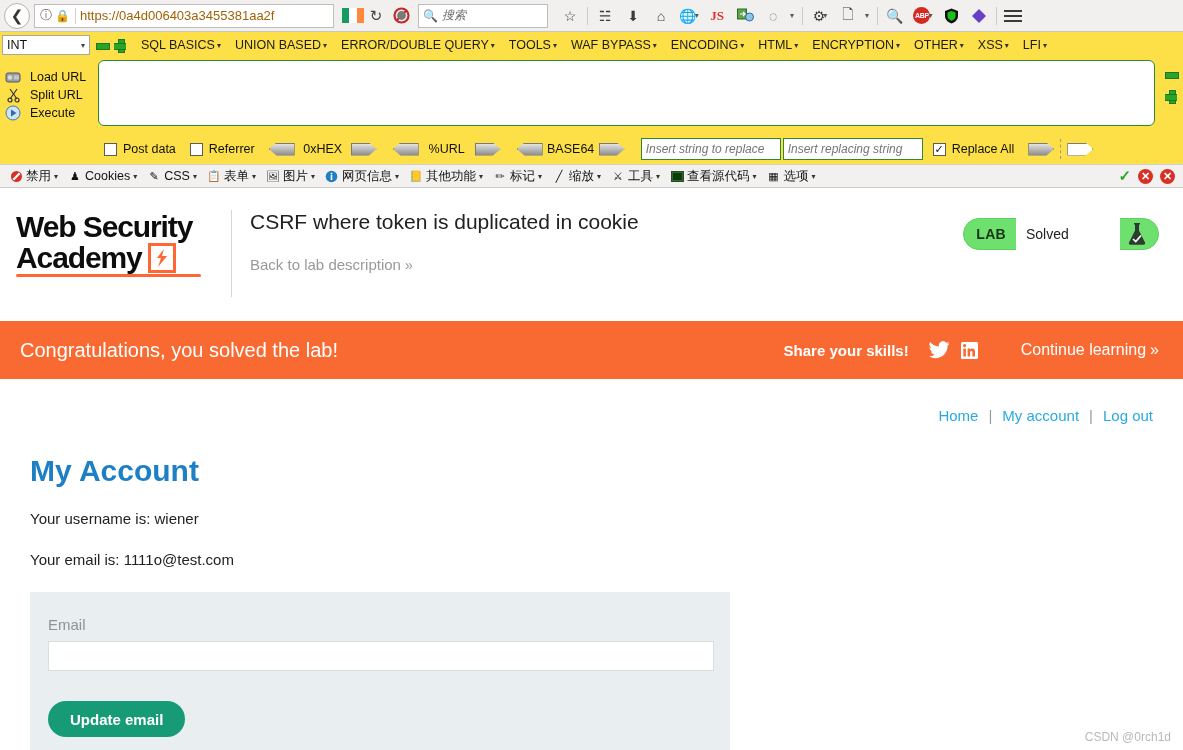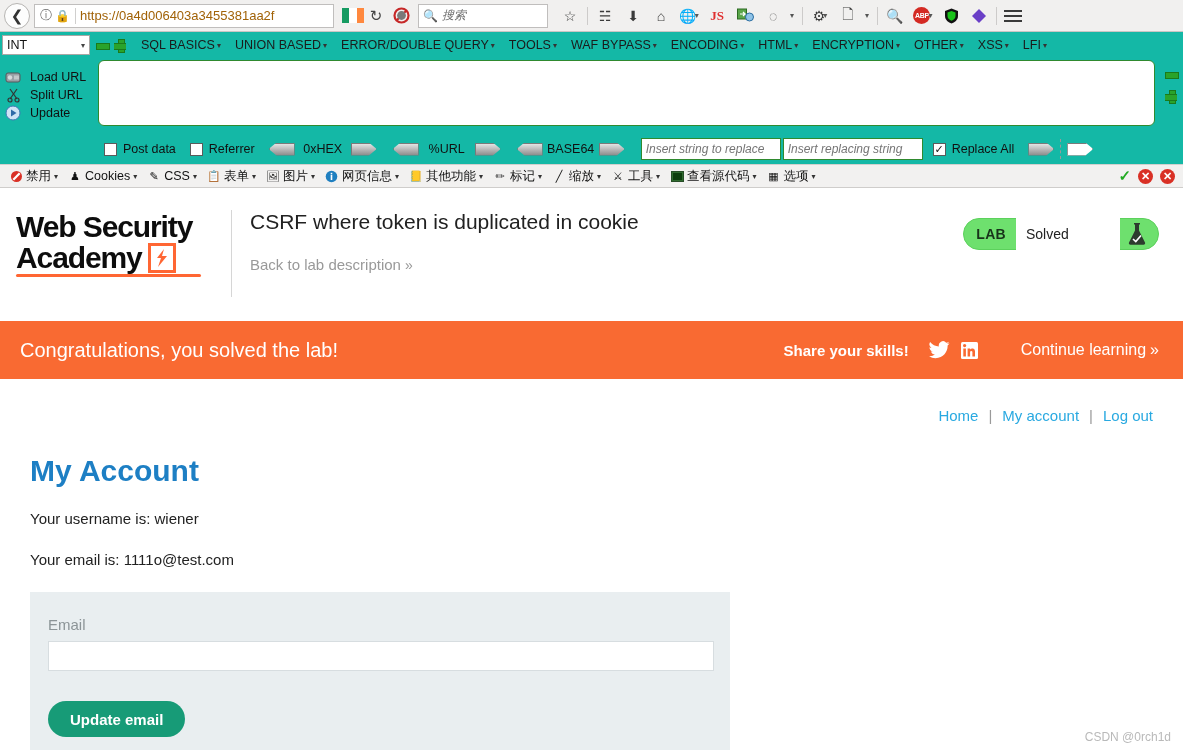--- a/index.html
+++ b/index.html
@@ -103,21 +103,21 @@
     background: #d42a23; color: #fff;
     font-size: 7px; font-weight: bold;
     display: flex; align-items: center; justify-content: center;
     letter-spacing: -0.3px;
   }
   .hamburger { width: 26px; display:flex; flex-direction: column; gap: 3px; align-items:center;}
   .hamburger i { display:block; width: 18px; height: 2px; background: #3a3a3a;}
 
   
   .hackbar {
-    background: #14b8a6;
+    background: #fde047;
     border-bottom: 1px solid #d2d0ce;
   }
   .hb-menu {
     display: flex; align-items: center;
     height: 26px;
     padding: 0 2px;
     gap: 0px;
     font-size: 12.5px;
     color: #1b1b1b;
   }
@@ -524,21 +524,21 @@
         </span>
         <span class="lbl">Split URL</span>
       </div>
       <div class="hb-act">
         <span class="ic">
           <svg width="16" height="16" viewBox="0 0 16 16">
             <circle cx="8" cy="8" r="7" fill="#cfe3f5" stroke="#3c78b4"></circle>
             <polygon points="6,4.5 11.5,8 6,11.5" fill="#2f6aa8"></polygon>
           </svg>
         </span>
-        <span class="lbl">Update</span>
+        <span class="lbl">Execute</span>
       </div>
     </div>
 
     <div class="hb-ta-wrap">
       <textarea class="hb-ta" style=""></textarea>
     </div>
 
     <div class="hb-rightbtns">
       <span class="sq-minus"></span>
       <span class="sq-plus"></span>

